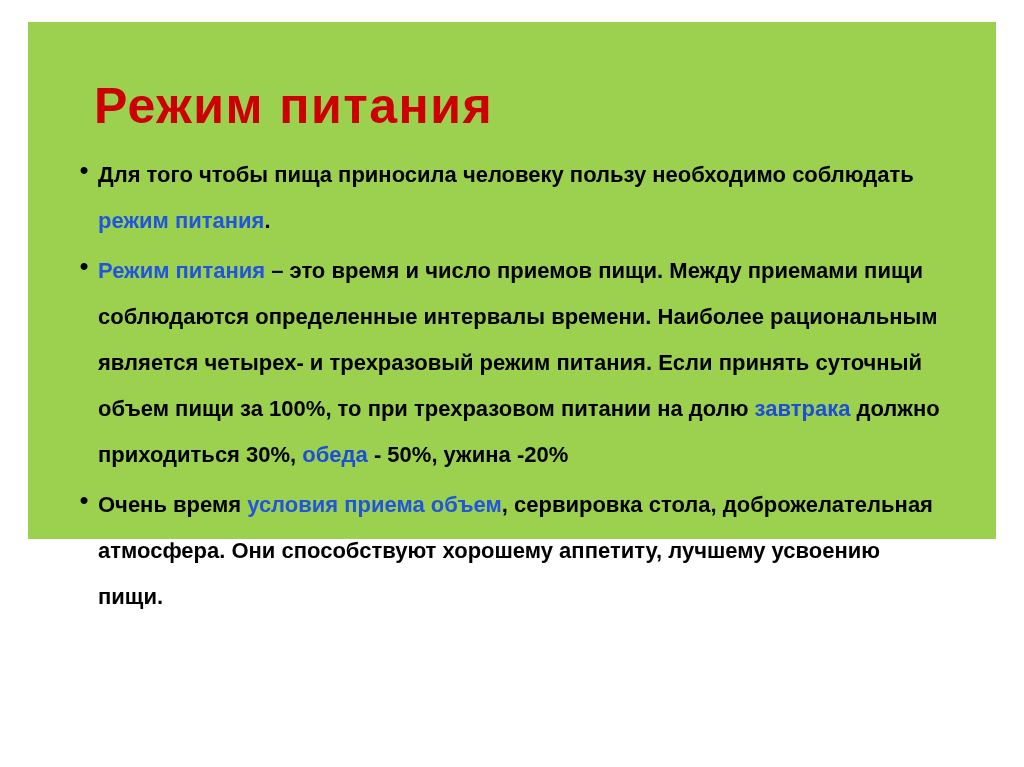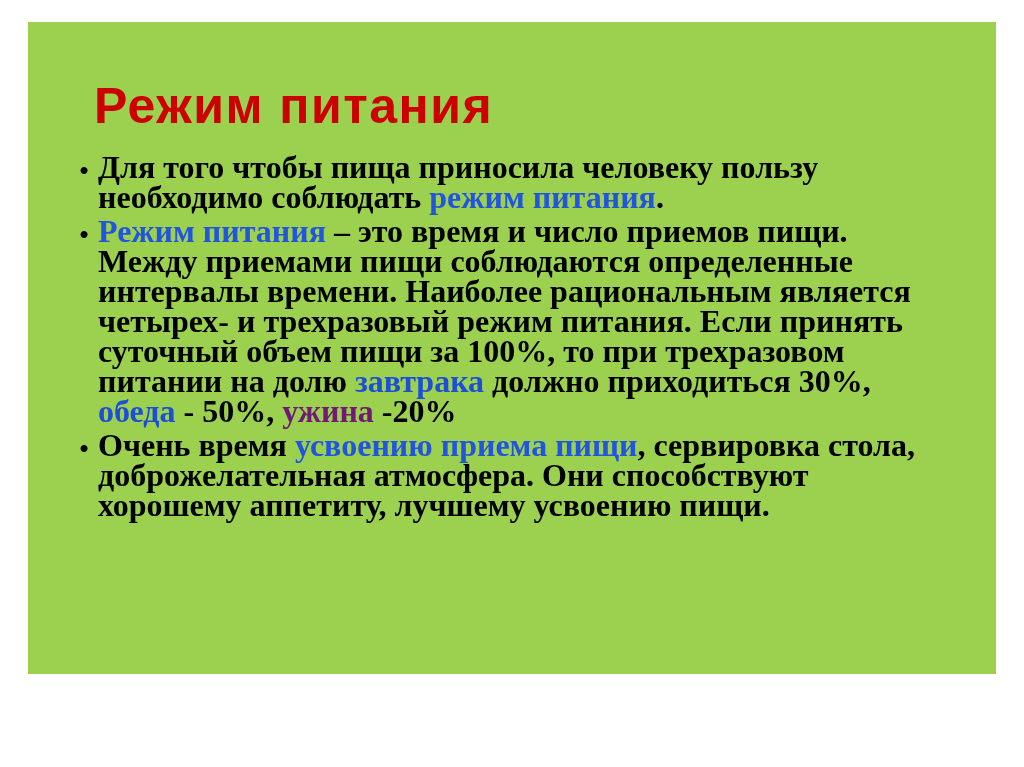--- a/index.html
+++ b/index.html
@@ -18,21 +18,21 @@
     width: 1024px;
     height: 767px;
     background: #ffffff;
     box-sizing: border-box;
   }
   .slide-canvas {
     position: absolute;
     left: 28px;
     top: 22px;
     width: 968px;
-    height: 652px;
+    height: 517px;
     background: #9cd14f;
     box-sizing: border-box;
   }
   .slide-title {
     position: absolute;
     left: 66px;
     top: 55px;
     font-size: 50px;
     font-weight: bold;
     color: #cc0000;
@@ -53,35 +53,34 @@
   .bullet-dot {
     width: 28px;
     min-width: 28px;
     font-size: 26px;
     line-height: 34px;
     color: #000000;
     text-align: center;
     padding-top: 1px;
   }
   .bullet-text {
-    font-size: 32px;
-    line-height: 30px;
+    font-size: 22px;
+    line-height: 46px;
     color: #000000;
     font-weight: bold;
     letter-spacing: 0px;
-    font-family: Liberation Serif, serif;
   }
   .hl-blue {
     color: #2255dd;
   }
   .hl-soft {
     color: #1d4ed8;
   }
   .hl-soft2 {
-    color: #701a75;
+    color: #000000;
   }
 </style>
 </head>
 <body>
 
 <div class="slide-frame">
   <div class="slide-canvas">
 
     <div class="slide-title">Режим питания</div>
 
@@ -97,19 +96,19 @@
       <div class="bullet-item">
         <div class="bullet-dot">•</div>
         <div class="bullet-text">
           <span class="hl-blue">Режим питания</span><span> – это время и число приемов пищи. Между приемами пищи соблюдаются определенные интервалы времени. Наиболее рациональным является четырех- и трехразовый режим питания. Если принять суточный объем пищи за 100%, то при трехразовом питании на долю </span><span class="hl-soft">завтрака</span><span> должно приходиться 30%, </span><span class="hl-soft">обеда</span><span> - 50%, </span><span class="hl-soft2">ужина</span><span> -20%</span>
         </div>
       </div>
 
       <div class="bullet-item">
         <div class="bullet-dot">•</div>
         <div class="bullet-text">
-          <span>Очень время </span><span class="hl-blue">усвоению приема пищи</span><span>, сервировка стола, доброжелательная атмосфера. Они способствуют хорошему аппетиту, лучшему усвоению пищи.</span>
+          <span>Очень время </span><span class="hl-blue">условия приема объем</span><span>, сервировка стола, доброжелательная атмосфера. Они способствуют хорошему аппетиту, лучшему усвоению пищи.</span>
         </div>
       </div>
 
     </div>
   </div>
 </div>
 
 </body></html>

